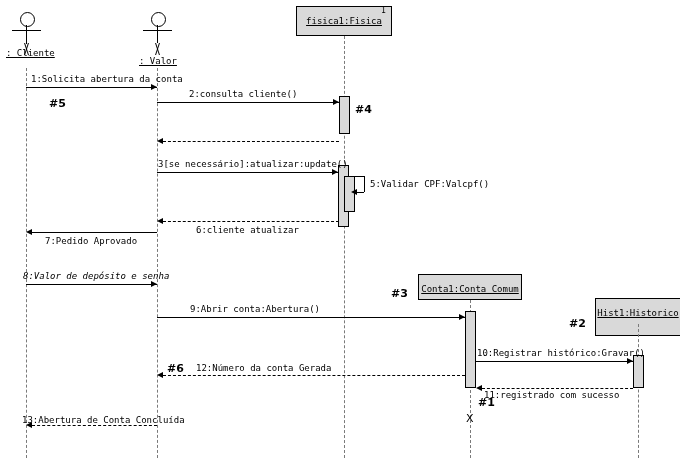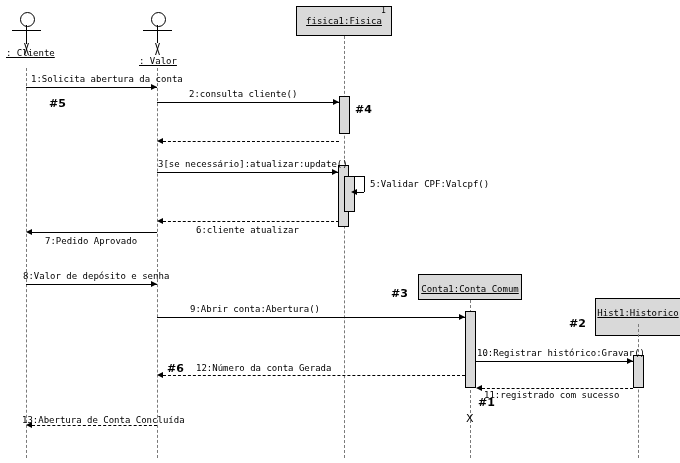--- a/index.html
+++ b/index.html
@@ -182,21 +182,21 @@
   <div class="msgline dashed" style="left:163px; top:221px; width:176px;"></div>
   <div class="arrowhead arrow-left" style="left:157px; top:218px;"></div>
   <div class="lbl" style="left:196px; top:225px;">6:cliente atualizar</div>
 
   <div class="msgline solid" style="left:32px; top:232px; width:125px;"></div>
   <div class="arrowhead arrow-left" style="left:26px; top:229px;"></div>
   <div class="lbl" style="left:45px; top:236px;">7:Pedido Aprovado</div>
 
   <div class="msgline solid" style="left:26px; top:284px; width:131px;"></div>
   <div class="arrowhead arrow-right" style="left:151px; top:281px;"></div>
-  <div class="lbl" style="left:23px; top:271px;">8:Valor de depósito e senha</div>
+  <div class="lbl" style="left:23px; top:271px;font-style:italic;">8:Valor de depósito e senha</div>
 
   <div class="msgline solid" style="left:157px; top:317px; width:308px;"></div>
   <div class="arrowhead arrow-right" style="left:459px; top:314px;"></div>
   <div class="lbl" style="left:190px; top:304px;">9:Abrir conta:Abertura()</div>
 
   <div class="msgline solid" style="left:476px; top:361px; width:157px;"></div>
   <div class="arrowhead arrow-right" style="left:627px; top:358px;"></div>
   <div class="lbl" style="left:477px; top:348px;">10:Registrar histórico:Gravar()</div>
 
   <div class="msgline dashed" style="left:482px; top:388px; width:151px;"></div>

